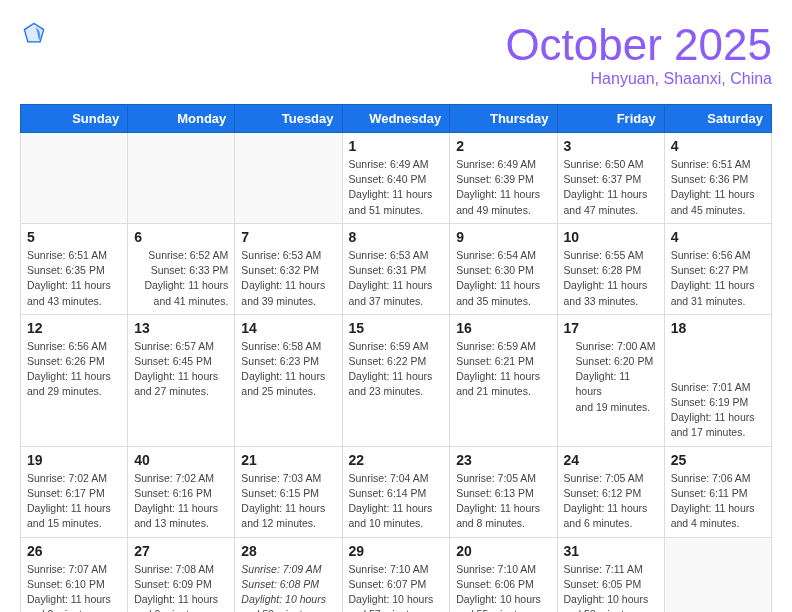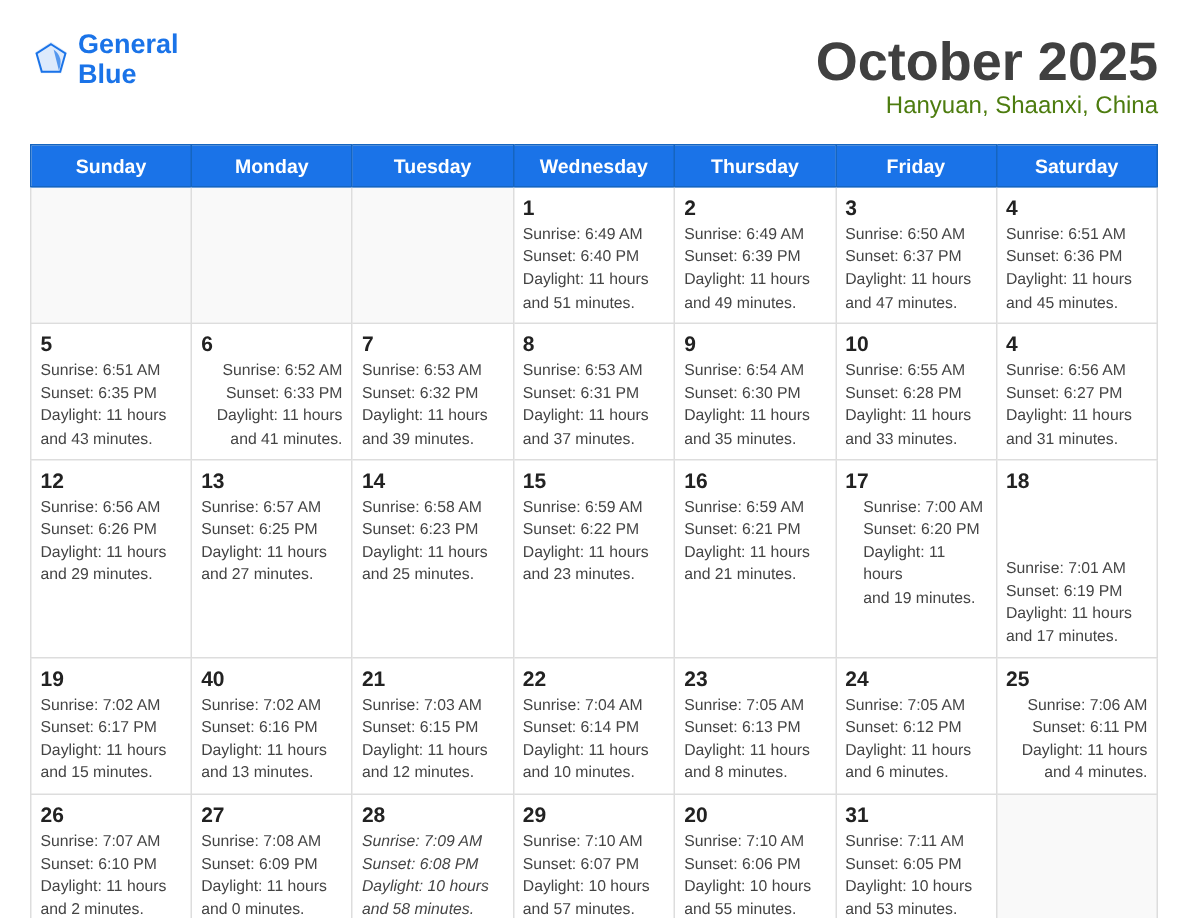--- a/index.html
+++ b/index.html
@@ -32,40 +32,40 @@
     }
     .logo-icon {
       width: 28px;
       height: 28px;
       position: relative;
     }
     .title-block {
       text-align: right;
     }
     .month-title {
-      font-size: 36px;
-      font-weight: bold;
-      color: #404040;
+      font-size: 44px;
+      font-weight: normal;
+      color: #8b5cf6;
     }
     .location {
       font-size: 16px;
-      color: #4d7c0f;
+      color: #8b5cf6;
     }
     .calendar {
       width: 100%;
       border-collapse: collapse;
       border: 1px solid #ccc;
     }
     .calendar th {
       background: #1a73e8;
       color: #fff;
       font-size: 13px;
       font-weight: bold;
       padding: 6px 8px;
-      text-align: center;
+      text-align: right;
       border: 1px solid #1565c0;
     }
     .calendar td {
       vertical-align: top;
       padding: 5px 6px;
       border: 1px solid #ddd;
       font-size: 11px;
       color: #333;
       width: 108px;
       min-height: 80px;
@@ -89,24 +89,20 @@
 </head>
 <body>
 
 <div class="header">
   <div class="logo">
     <svg class="logo-icon" viewBox="0 0 32 32" width="32" height="32">
       <polygon points="16,2 28,10 24,26 8,26 4,10" fill="#1a73e8" opacity="0.15"></polygon>
       <polygon points="16,4 27,11 23,25 9,25 5,11" fill="none" stroke="#1a73e8" stroke-width="1.5"></polygon>
       <path d="M18 8 Q26 14 22 24" fill="#1a73e8" opacity="0.7"></path>
     </svg>
-    <div class="logo-text">
-      <div><span>General</span></div>
-      <div style="color:#1a73e8;">Blue</div>
-    </div>
   </div>
   <div class="title-block">
     <div class="month-title">October 2025</div>
     <div class="location">Hanyuan, Shaanxi, China</div>
   </div>
 </div>
 
 <table class="calendar">
   <thead>
     <tr>
@@ -208,21 +204,21 @@
         <td>
           <div class="day-num">12</div>
           <div class="day-info" style="white-space: pre-line;">Sunrise: 6:56 AM
 Sunset: 6:26 PM
 Daylight: 11 hours
 and 29 minutes.</div>
         </td>
         <td>
           <div class="day-num">13</div>
           <div class="day-info" style="white-space: pre-line;">Sunrise: 6:57 AM
-Sunset: 6:25 PM
+Sunset: 6:45 PM
 Daylight: 11 hours
 and 27 minutes.</div>
         </td>
         <td>
           <div class="day-num">14</div>
           <div class="day-info" style="white-space: pre-line;">Sunrise: 6:58 AM
 Sunset: 6:23 PM
 Daylight: 11 hours
 and 25 minutes.</div>
         </td>
@@ -293,21 +289,21 @@
         </td>
         <td>
           <div class="day-num">24</div>
           <div class="day-info" style="white-space: pre-line;">Sunrise: 7:05 AM
 Sunset: 6:12 PM
 Daylight: 11 hours
 and 6 minutes.</div>
         </td>
         <td>
           <div class="day-num">25</div>
-          <div class="day-info" style="white-space: pre-line; text-align: right;">Sunrise: 7:06 AM
+          <div class="day-info" style="white-space: pre-line;">Sunrise: 7:06 AM
 Sunset: 6:11 PM
 Daylight: 11 hours
 and 4 minutes.</div>
         </td>
       </tr>
       <tr>
         <td>
           <div class="day-num">26</div>
           <div class="day-info" style="white-space: pre-line;">Sunrise: 7:07 AM
 Sunset: 6:10 PM

